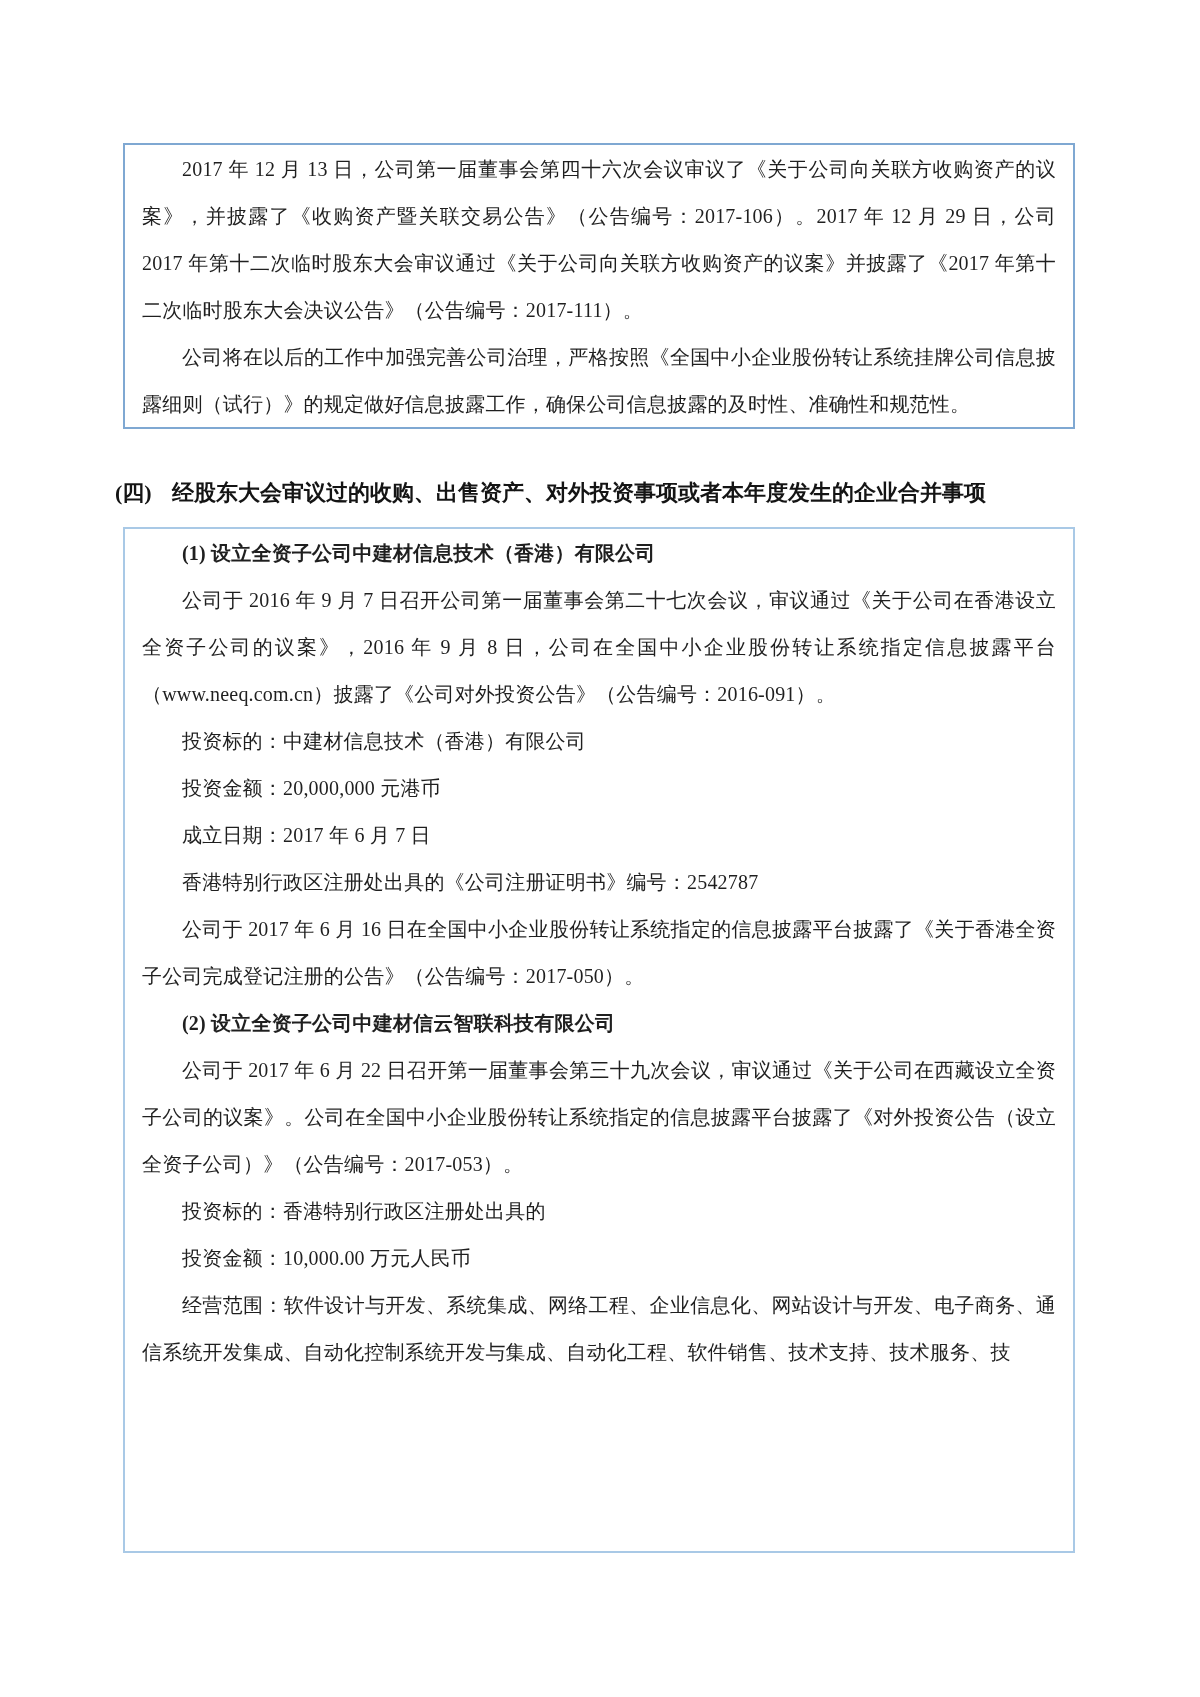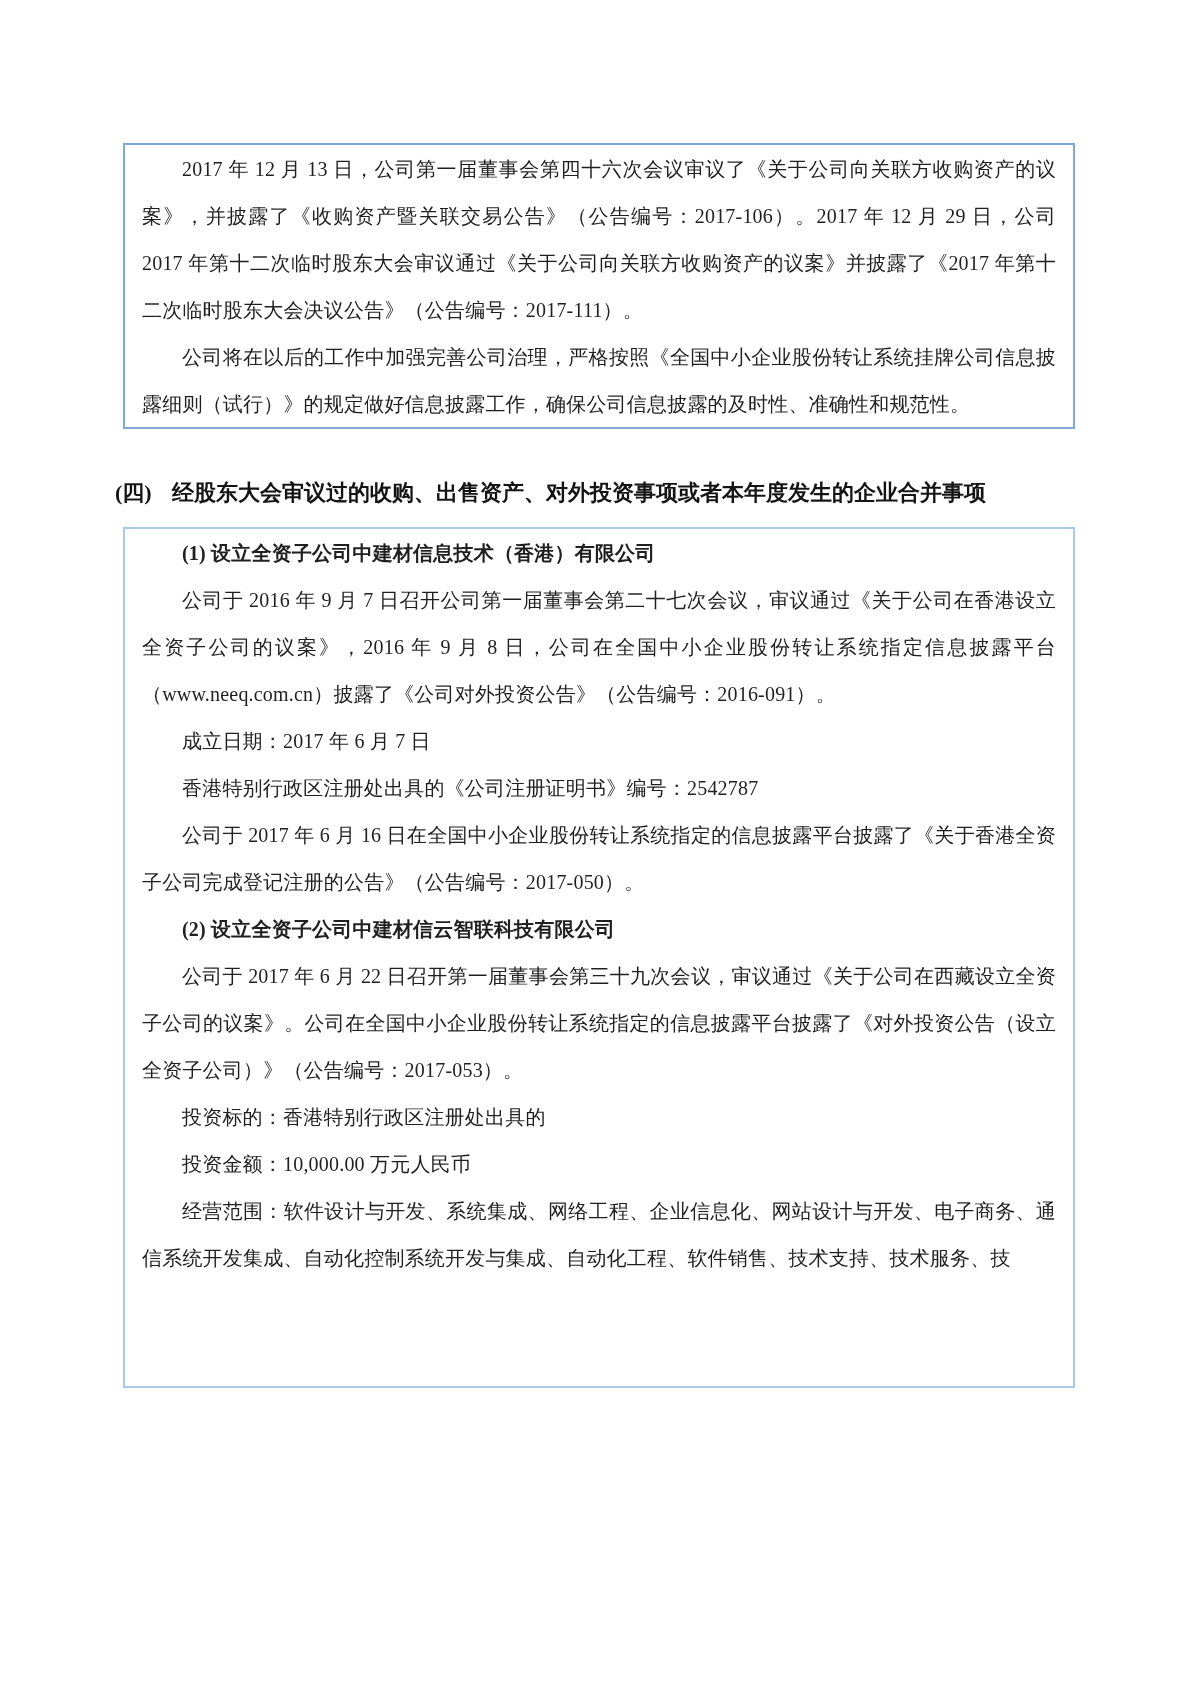--- a/index.html
+++ b/index.html
@@ -16,21 +16,21 @@
     position: absolute;
     left: 123px;
     width: 952px;
     box-sizing: border-box;
     border: 2px solid #9dc3e6;
     padding: 1px 17px 0 17px;
     overflow: hidden;
     background: #ffffff;
   }
   .box-governance { top: 143px; height: 286px; border-color: #7fa8d2; }
-  .box-investments { top: 527px; height: 861px; border-color: #a9c9e6; }
+  .box-investments { top: 527px; height: 1026px; border-color: #a9c9e6; }
   .box p {
     margin: 0;
     font-size: 20px;
     line-height: 47px;
     text-align: justify;
     text-indent: 2em;
     letter-spacing: 0.2px;
   }
   .box p[data-kind="subheading"] {
     font-weight: 700;
@@ -63,20 +63,22 @@
     <p>公司将在以后的工作中加强完善公司治理，严格按照《全国中小企业股份转让系统挂牌公司信息披露细则（试行）》的规定做好信息披露工作，确保公司信息披露的及时性、准确性和规范性。</p>
   </section>
 
   <h2 class="section-heading">
     <span class="num">(四)</span><span>经股东大会审议过的收购、出售资产、对外投资事项或者本年度发生的企业合并事项</span>
   </h2>
 
   <section class="box box-investments">
     <p data-kind="subheading">(1) 设立全资子公司中建材信息技术（香港）有限公司</p>
     <p data-kind="para">公司于 2016 年 9 月 7 日召开公司第一届董事会第二十七次会议，审议通过《关于公司在香港设立全资子公司的议案》，2016 年 9 月 8 日，公司在全国中小企业股份转让系统指定信息披露平台（www.neeq.com.cn）披露了《公司对外投资公告》（公告编号：2016-091）。</p>
+    <p data-kind="field">投资标的：中建材信息技术（香港）有限公司</p>
+    <p data-kind="field">投资金额：20,000,000 元港币</p>
     <p data-kind="field">成立日期：2017 年 6 月 7 日</p>
     <p data-kind="field">香港特别行政区注册处出具的《公司注册证明书》编号：2542787</p>
     <p data-kind="para">公司于 2017 年 6 月 16 日在全国中小企业股份转让系统指定的信息披露平台披露了《关于香港全资子公司完成登记注册的公告》（公告编号：2017-050）。</p>
     <p data-kind="subheading">(2) 设立全资子公司中建材信云智联科技有限公司</p>
     <p data-kind="para">公司于 2017 年 6 月 22 日召开第一届董事会第三十九次会议，审议通过《关于公司在西藏设立全资子公司的议案》。公司在全国中小企业股份转让系统指定的信息披露平台披露了《对外投资公告（设立全资子公司）》（公告编号：2017-053）。</p>
     <p data-kind="field">投资标的：香港特别行政区注册处出具的</p>
     <p data-kind="field">投资金额：10,000.00 万元人民币</p>
     <p data-kind="para">经营范围：软件设计与开发、系统集成、网络工程、企业信息化、网站设计与开发、电子商务、通信系统开发集成、自动化控制系统开发与集成、自动化工程、软件销售、技术支持、技术服务、技</p>
   </section>
 

